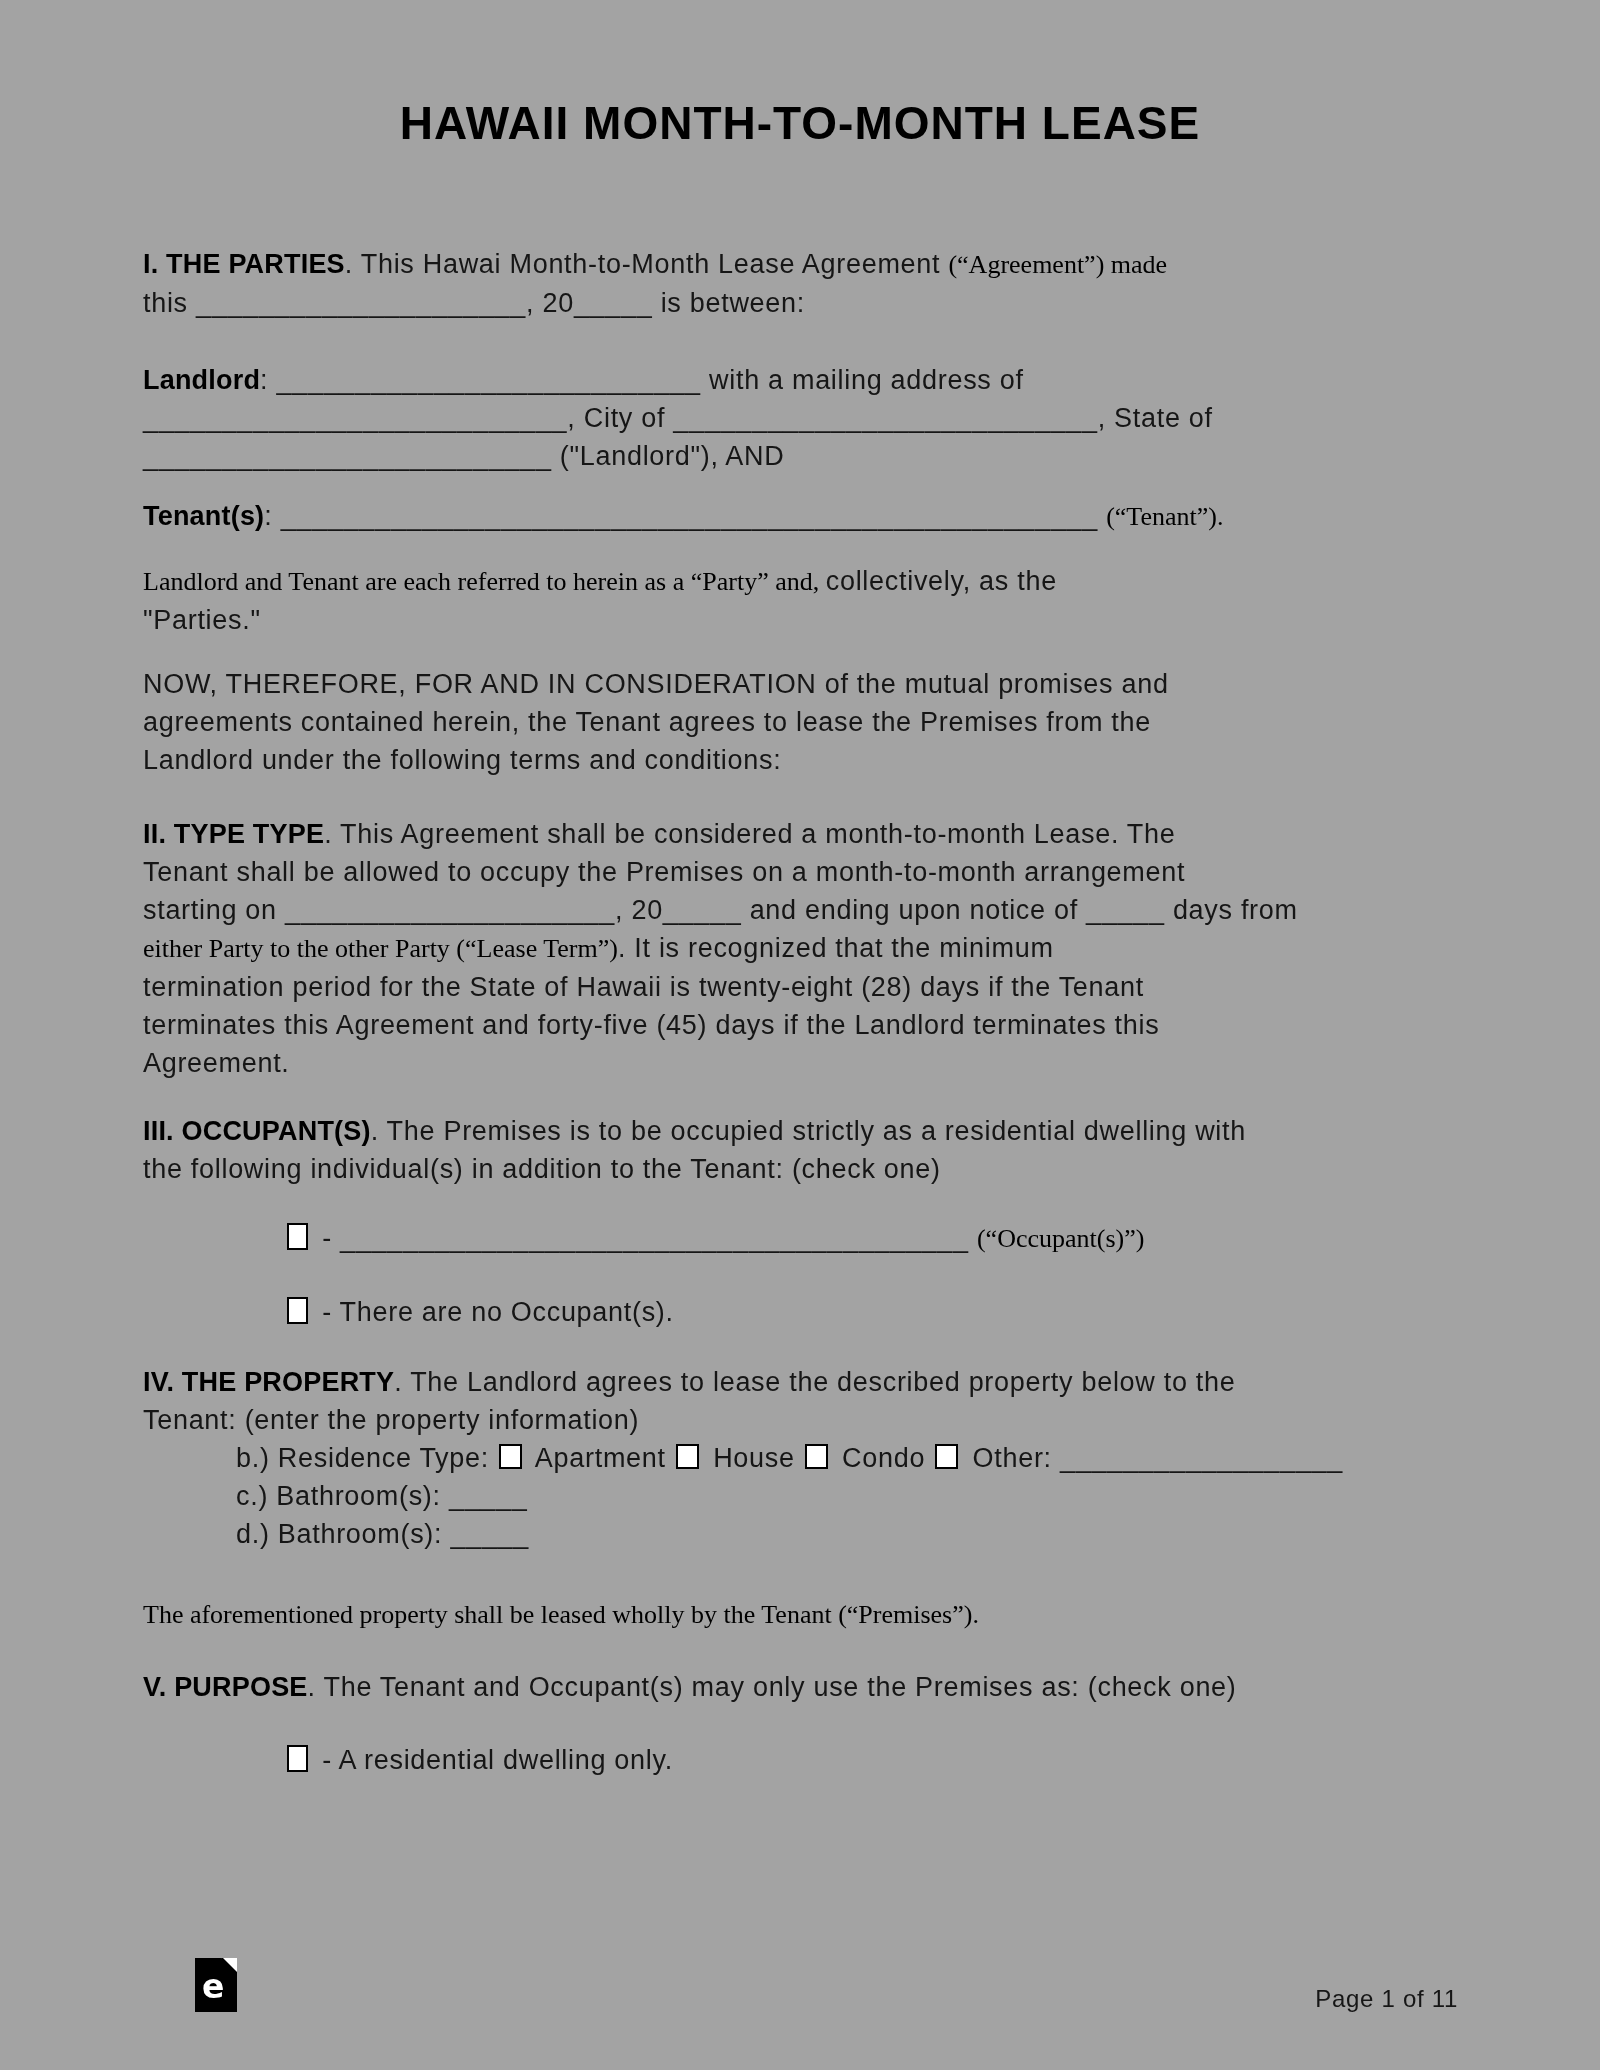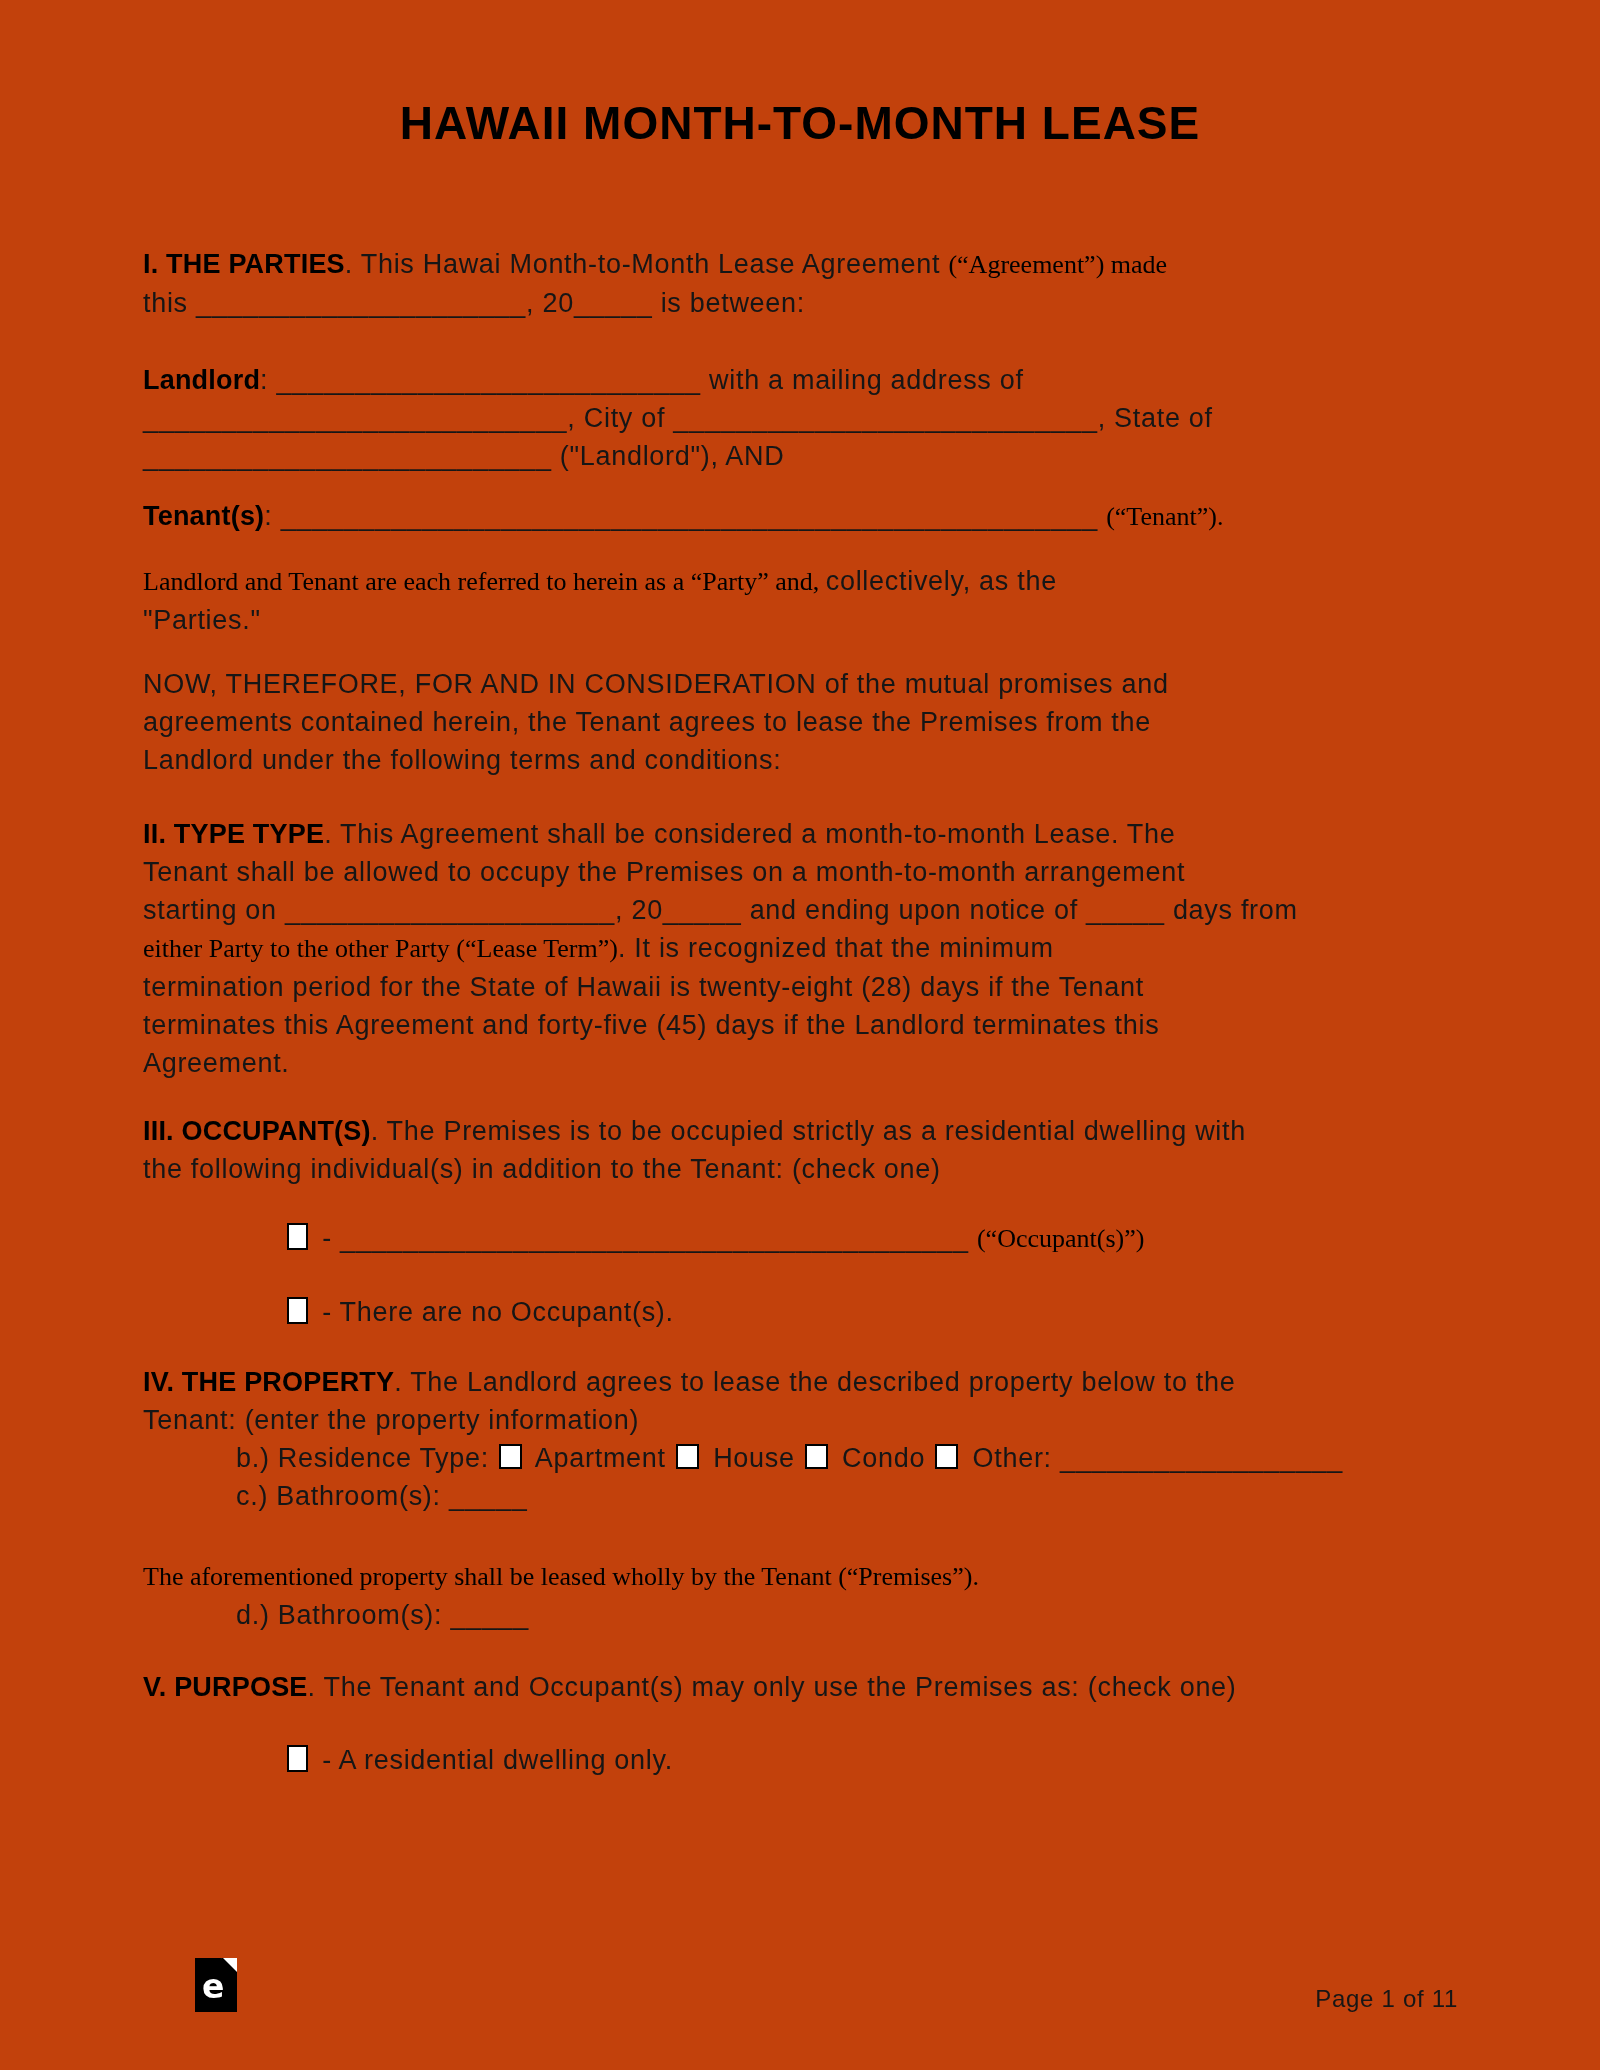--- a/index.html
+++ b/index.html
@@ -1,20 +1,20 @@
 <!DOCTYPE html>
 <html><head>
 <meta charset="utf-8">
 <style>
   html, body { margin: 0; padding: 0; background: #ffffff; }
   .page {
     position: relative;
     width: 1600px;
     height: 2070px;
-    background: #c2410c;
+    background: #a3a3a3;
     color: #000000;
     font-family: "Liberation Sans", sans-serif;
     overflow: hidden;
   }
   .content {
     position: absolute;
     left: 143px;
     top: 0;
     width: 1314px;
   }
@@ -155,23 +155,23 @@
     <p class="para opt" style="margin-top:35px"><span class="cb"></span><span class="t"> - There are no Occupant(s).</span></p>
 
     <p class="para" style="margin-top:32px"><span class="b">IV. THE PROPERTY</span><span class="t">. The Landlord agrees to lease the described property below to the
 Tenant: (enter the property information)</span></p>
 
 
     <p class="para item"><span class="t">b.) </span><span class="t">Residence Type: </span><span class="cb sq"></span><span class="t"> Apartment </span><span class="cb sq"></span><span class="t"> House </span><span class="cb sq"></span><span class="t"> Condo </span><span class="cb sq"></span><span class="t"> Other: __________________</span></p>
 
     <p class="para item"><span class="t">c.) </span><span class="t">Bathroom(s): _____</span></p>
 
+    <p class="para item"><span class="t">d.) </span><span class="t">Bathroom(s): _____</span></p>
+
     <p class="para" style="margin-top:42px"><span class="r">The aforementioned property shall be leased wholly by the Tenant (“Premises”).</span></p>
-
-    <p class="para item"><span class="t">d.) </span><span class="t">Bathroom(s): _____</span></p>
 
     <p class="para" style="margin-top:34px"><span class="b">V. PURPOSE</span><span class="t">. The Tenant and Occupant(s) may only use the Premises as: (check one)</span></p>
 
     <p class="para opt" style="margin-top:35px"><span class="cb"></span><span class="t"> - A residential dwelling only.</span></p>
 
   </div>
 
   <div class="logo">
     <span class="fold"></span>
     <span class="fold-edge"></span>

